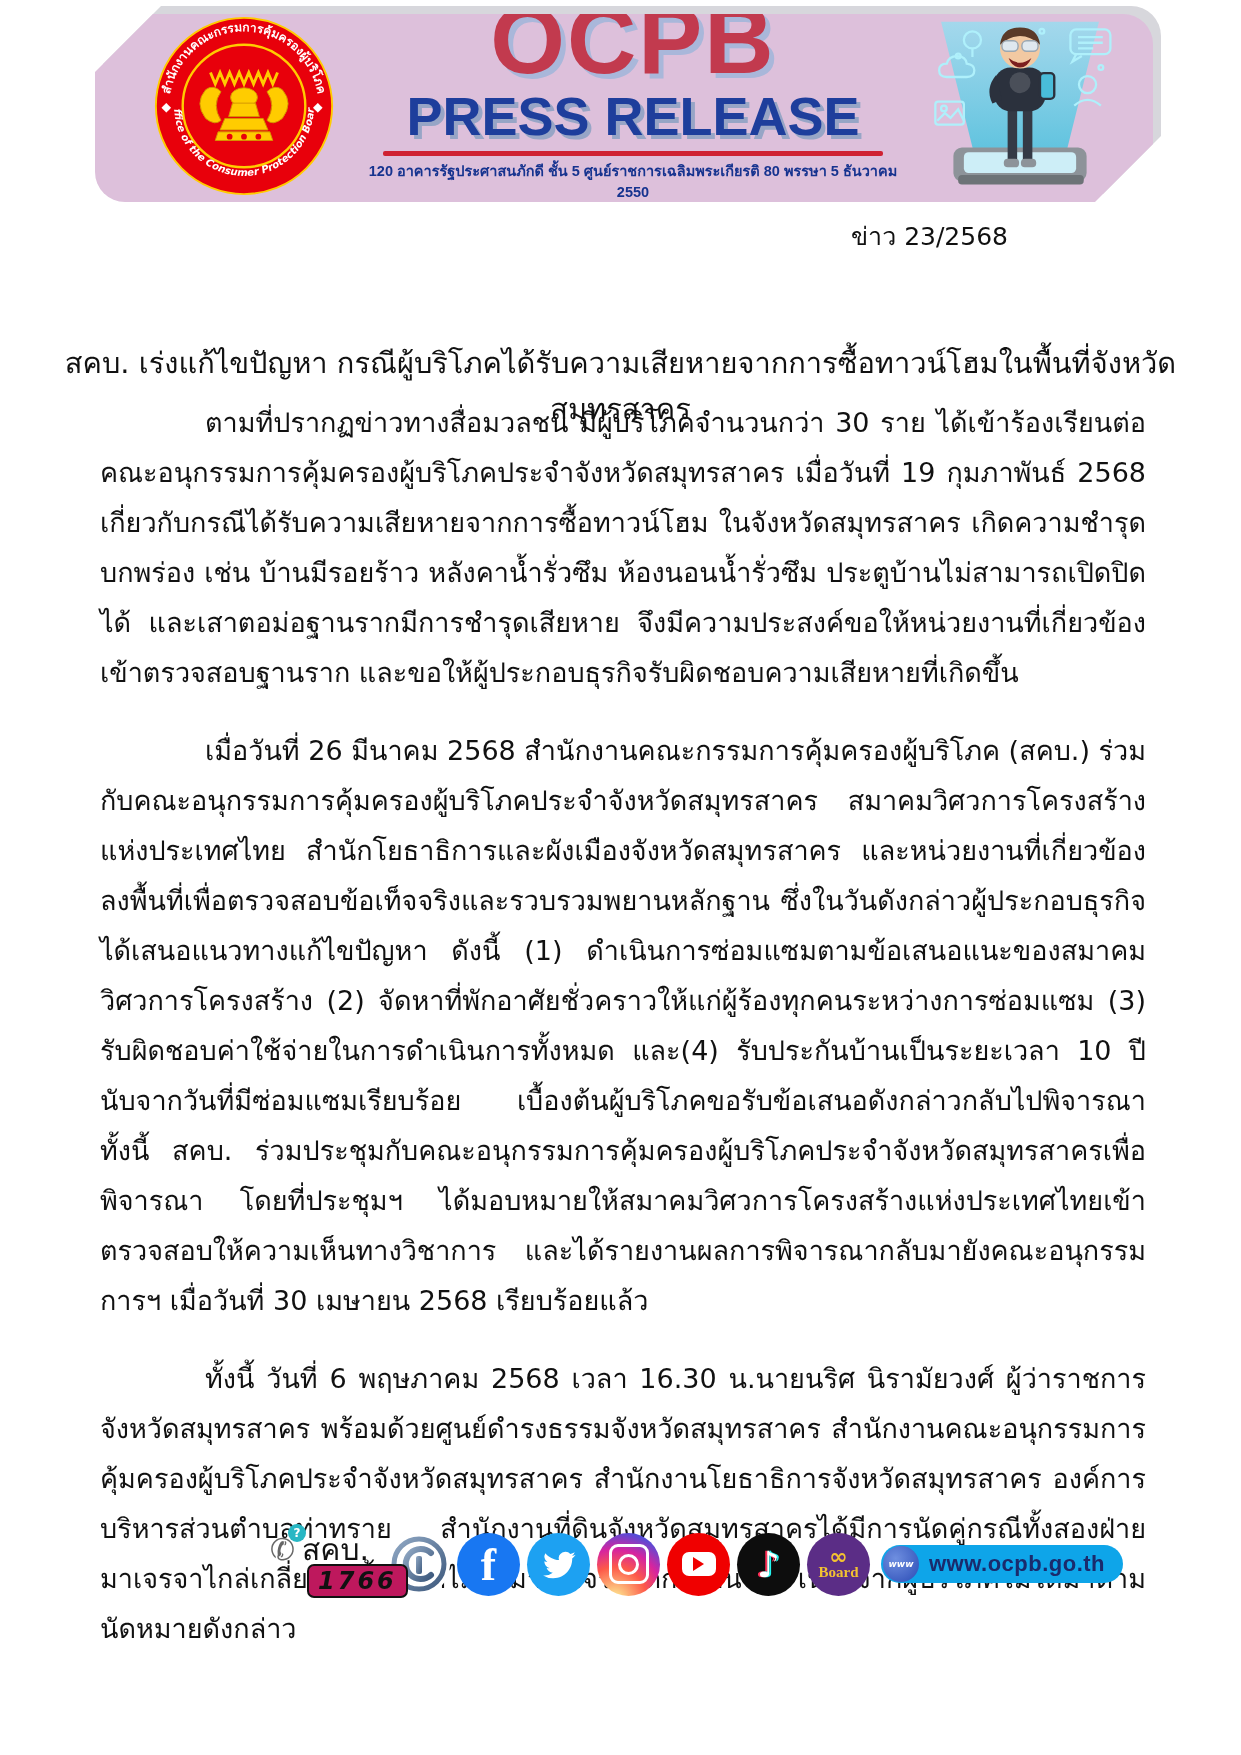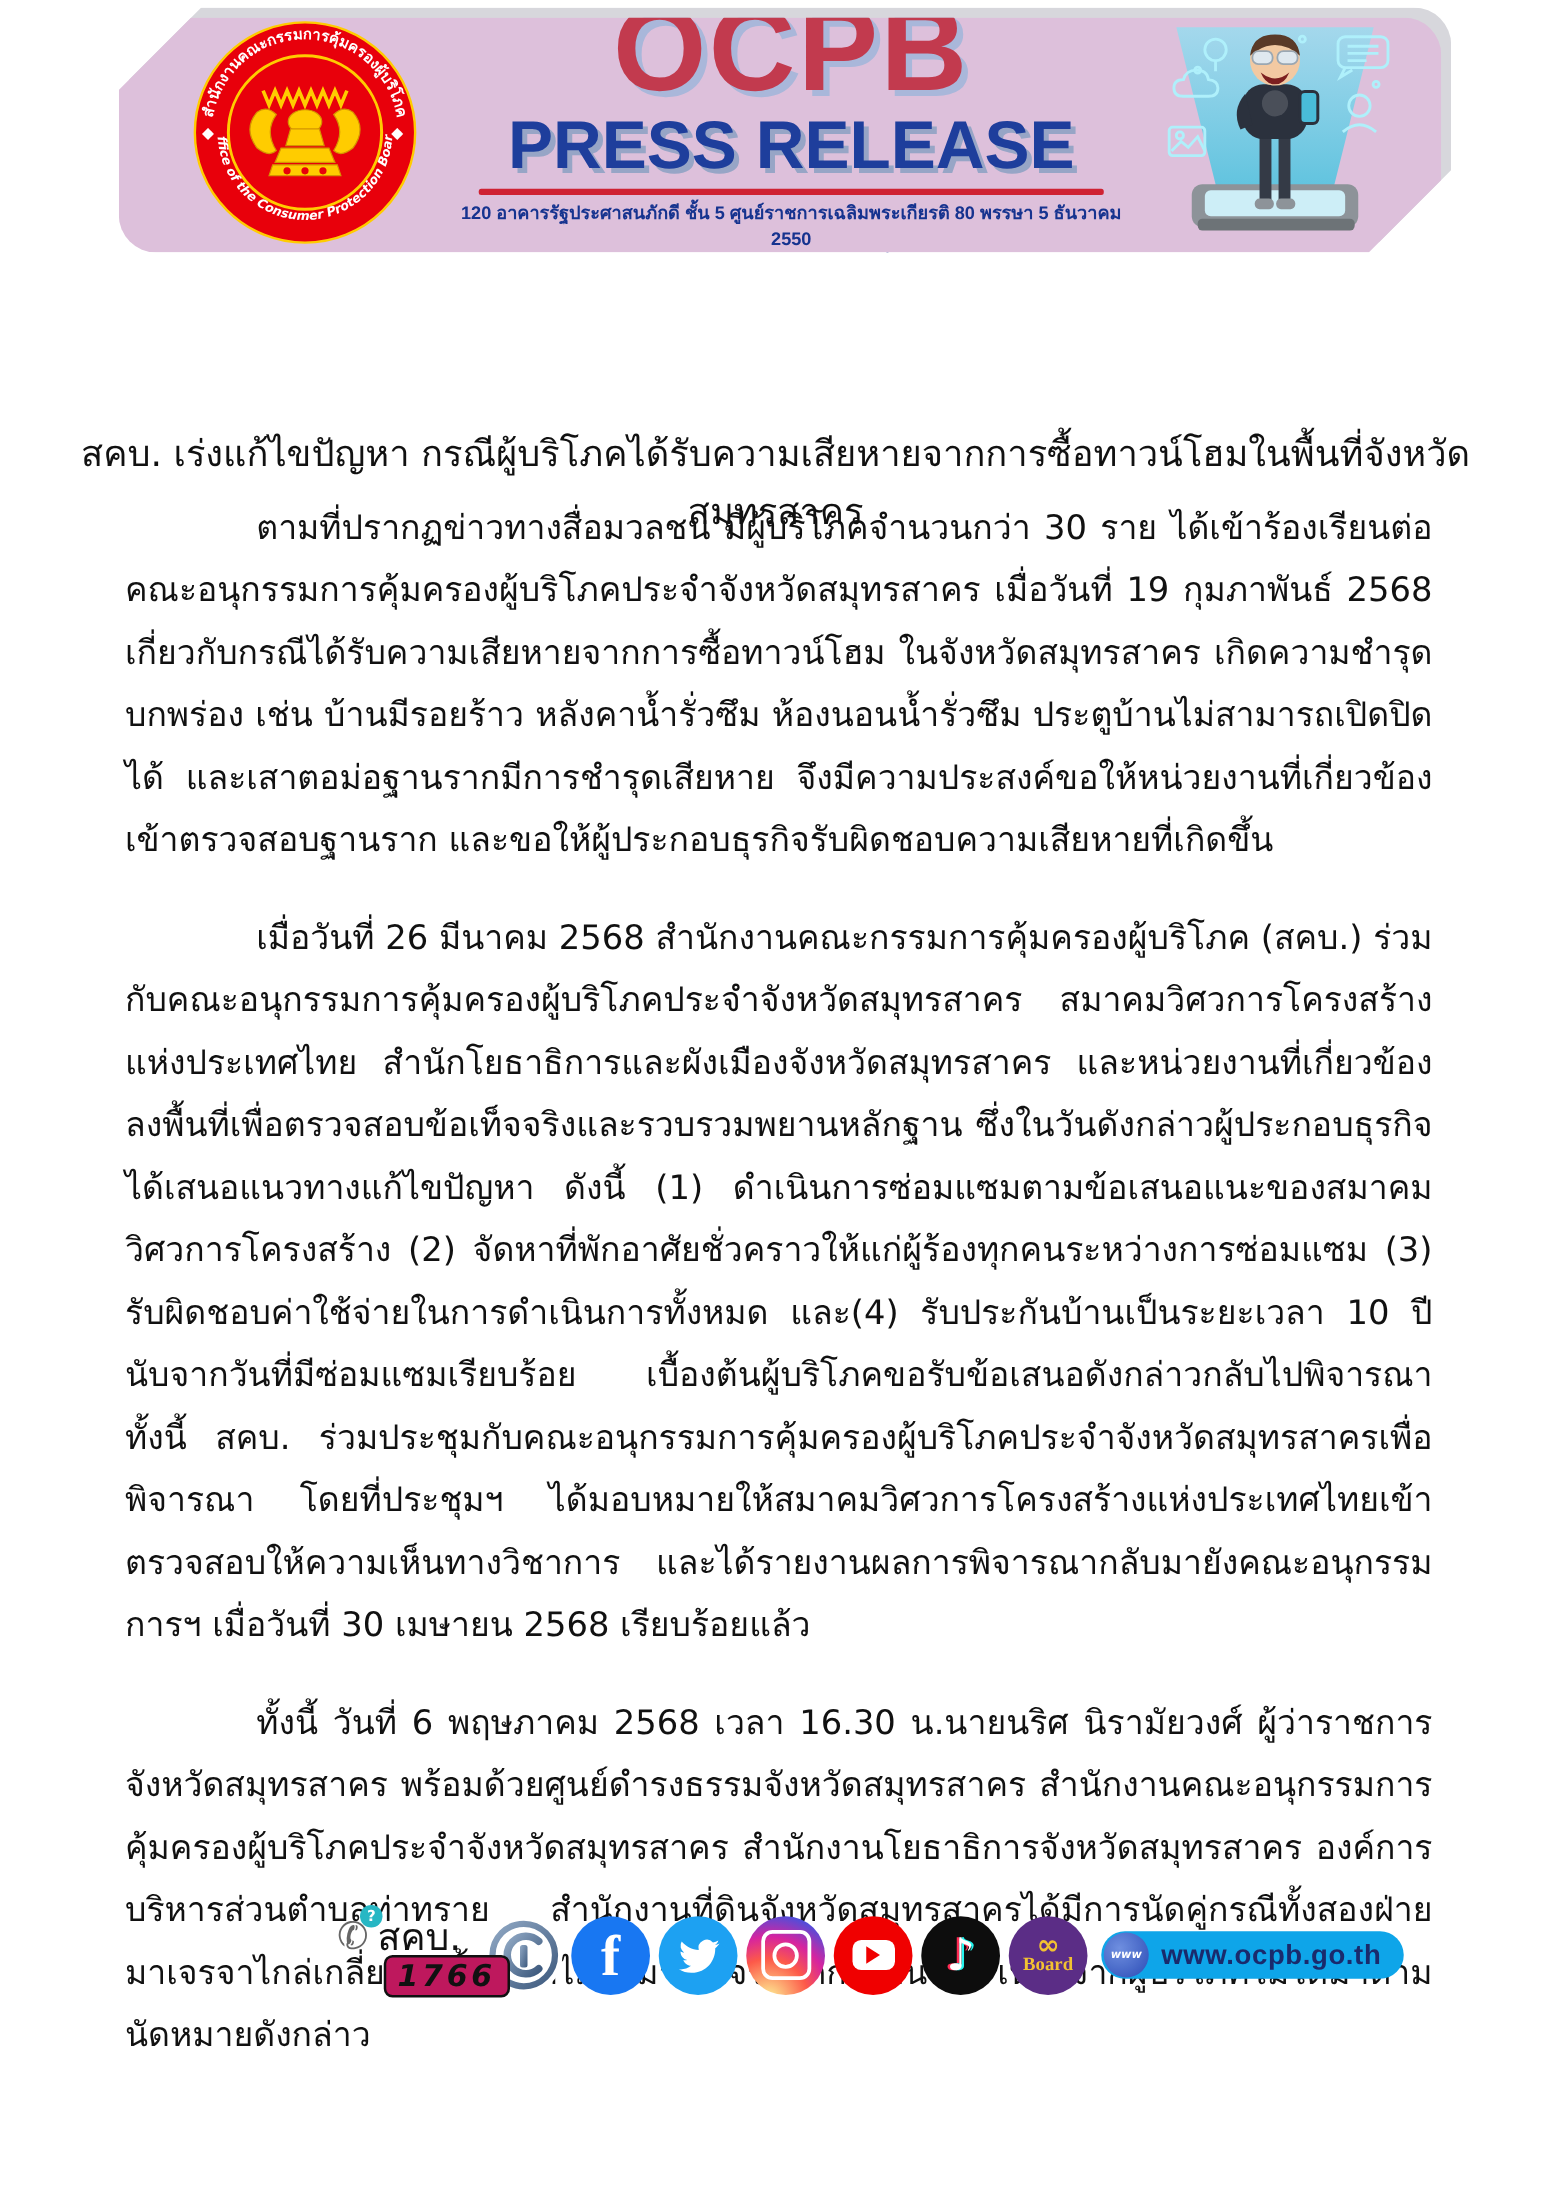--- a/index.html
+++ b/index.html
@@ -160,20 +160,21 @@
           <rect x="106" y="24" width="17" height="11" rx="5" fill="#dfe8ef" stroke="#9aa7b2" stroke-width="1.5"></rect>
           <rect x="127" y="24" width="17" height="11" rx="5" fill="#dfe8ef" stroke="#9aa7b2" stroke-width="1.5"></rect>
           <path d="M113,42 q12,10 24,0 q-4,10 -12,10 q-8,0 -12,-10 z" fill="#7c1f1f"></path>
         </g>
       </svg>
     </div>
   </div>
 </div>
 
 <div class="meta-block">
+  <div>ข่าว 23/2568</div>
 </div>
 
 <div class="doc-title">สคบ. เร่งแก้ไขปัญหา กรณีผู้บริโภคได้รับความเสียหายจากการซื้อทาวน์โฮมในพื้นที่จังหวัดสมุทรสาคร</div>
 
 <div class="body-text">
   <p>ตามที่ปรากฏข่าวทางสื่อมวลชน มีผู้บริโภคจำนวนกว่า 30 ราย ได้เข้าร้องเรียนต่อคณะอนุกรรมการคุ้มครองผู้บริโภคประจำจังหวัดสมุทรสาคร เมื่อวันที่ 19 กุมภาพันธ์ 2568 เกี่ยวกับกรณีได้รับความเสียหายจากการซื้อทาวน์โฮม ในจังหวัดสมุทรสาคร เกิดความชำรุดบกพร่อง เช่น บ้านมีรอยร้าว หลังคาน้ำรั่วซึม ห้องนอนน้ำรั่วซึม ประตูบ้านไม่สามารถเปิดปิดได้ และเสาตอม่อฐานรากมีการชำรุดเสียหาย จึงมีความประสงค์ขอให้หน่วยงานที่เกี่ยวข้องเข้าตรวจสอบฐานราก และขอให้ผู้ประกอบธุรกิจรับผิดชอบความเสียหายที่เกิดขึ้น</p>
   <p>เมื่อวันที่ 26 มีนาคม 2568 สำนักงานคณะกรรมการคุ้มครองผู้บริโภค (สคบ.) ร่วมกับคณะอนุกรรมการคุ้มครองผู้บริโภคประจำจังหวัดสมุทรสาคร สมาคมวิศวการโครงสร้างแห่งประเทศไทย สำนักโยธาธิการและผังเมืองจังหวัดสมุทรสาคร และหน่วยงานที่เกี่ยวข้องลงพื้นที่เพื่อตรวจสอบข้อเท็จจริงและรวบรวมพยานหลักฐาน ซึ่งในวันดังกล่าวผู้ประกอบธุรกิจได้เสนอแนวทางแก้ไขปัญหา ดังนี้ (1) ดำเนินการซ่อมแซมตามข้อเสนอแนะของสมาคมวิศวการโครงสร้าง (2) จัดหาที่พักอาศัยชั่วคราวให้แก่ผู้ร้องทุกคนระหว่างการซ่อมแซม (3) รับผิดชอบค่าใช้จ่ายในการดำเนินการทั้งหมด และ(4) รับประกันบ้านเป็นระยะเวลา 10 ปี นับจากวันที่มีซ่อมแซมเรียบร้อย เบื้องต้นผู้บริโภคขอรับข้อเสนอดังกล่าวกลับไปพิจารณา ทั้งนี้ สคบ. ร่วมประชุมกับคณะอนุกรรมการคุ้มครองผู้บริโภคประจำจังหวัดสมุทรสาครเพื่อพิจารณา โดยที่ประชุมฯ ได้มอบหมายให้สมาคมวิศวการโครงสร้างแห่งประเทศไทยเข้าตรวจสอบให้ความเห็นทางวิชาการ และได้รายงานผลการพิจารณากลับมายังคณะอนุกรรมการฯ เมื่อวันที่ 30 เมษายน 2568 เรียบร้อยแล้ว</p>
   <p>ทั้งนี้ วันที่ 6 พฤษภาคม 2568 เวลา 16.30 น.นายนริศ นิรามัยวงศ์ ผู้ว่าราชการจังหวัดสมุทรสาคร พร้อมด้วยศูนย์ดำรงธรรมจังหวัดสมุทรสาคร สำนักงานคณะอนุกรรมการคุ้มครองผู้บริโภคประจำจังหวัดสมุทรสาคร สำนักงานโยธาธิการจังหวัดสมุทรสาคร องค์การบริหารส่วนตำบลท่าทราย สำนักงานที่ดินจังหวัดสมุทรสาครได้มีการนัดคู่กรณีทั้งสองฝ่าย มาเจรจาไกล่เกลี่ยอีกครั้ง แต่ไม่สามารถเจรจาตกลงกันได้ เนื่องจากผู้บริโภคไม่ได้มาตามนัดหมายดังกล่าว</p>
 </div>
 

